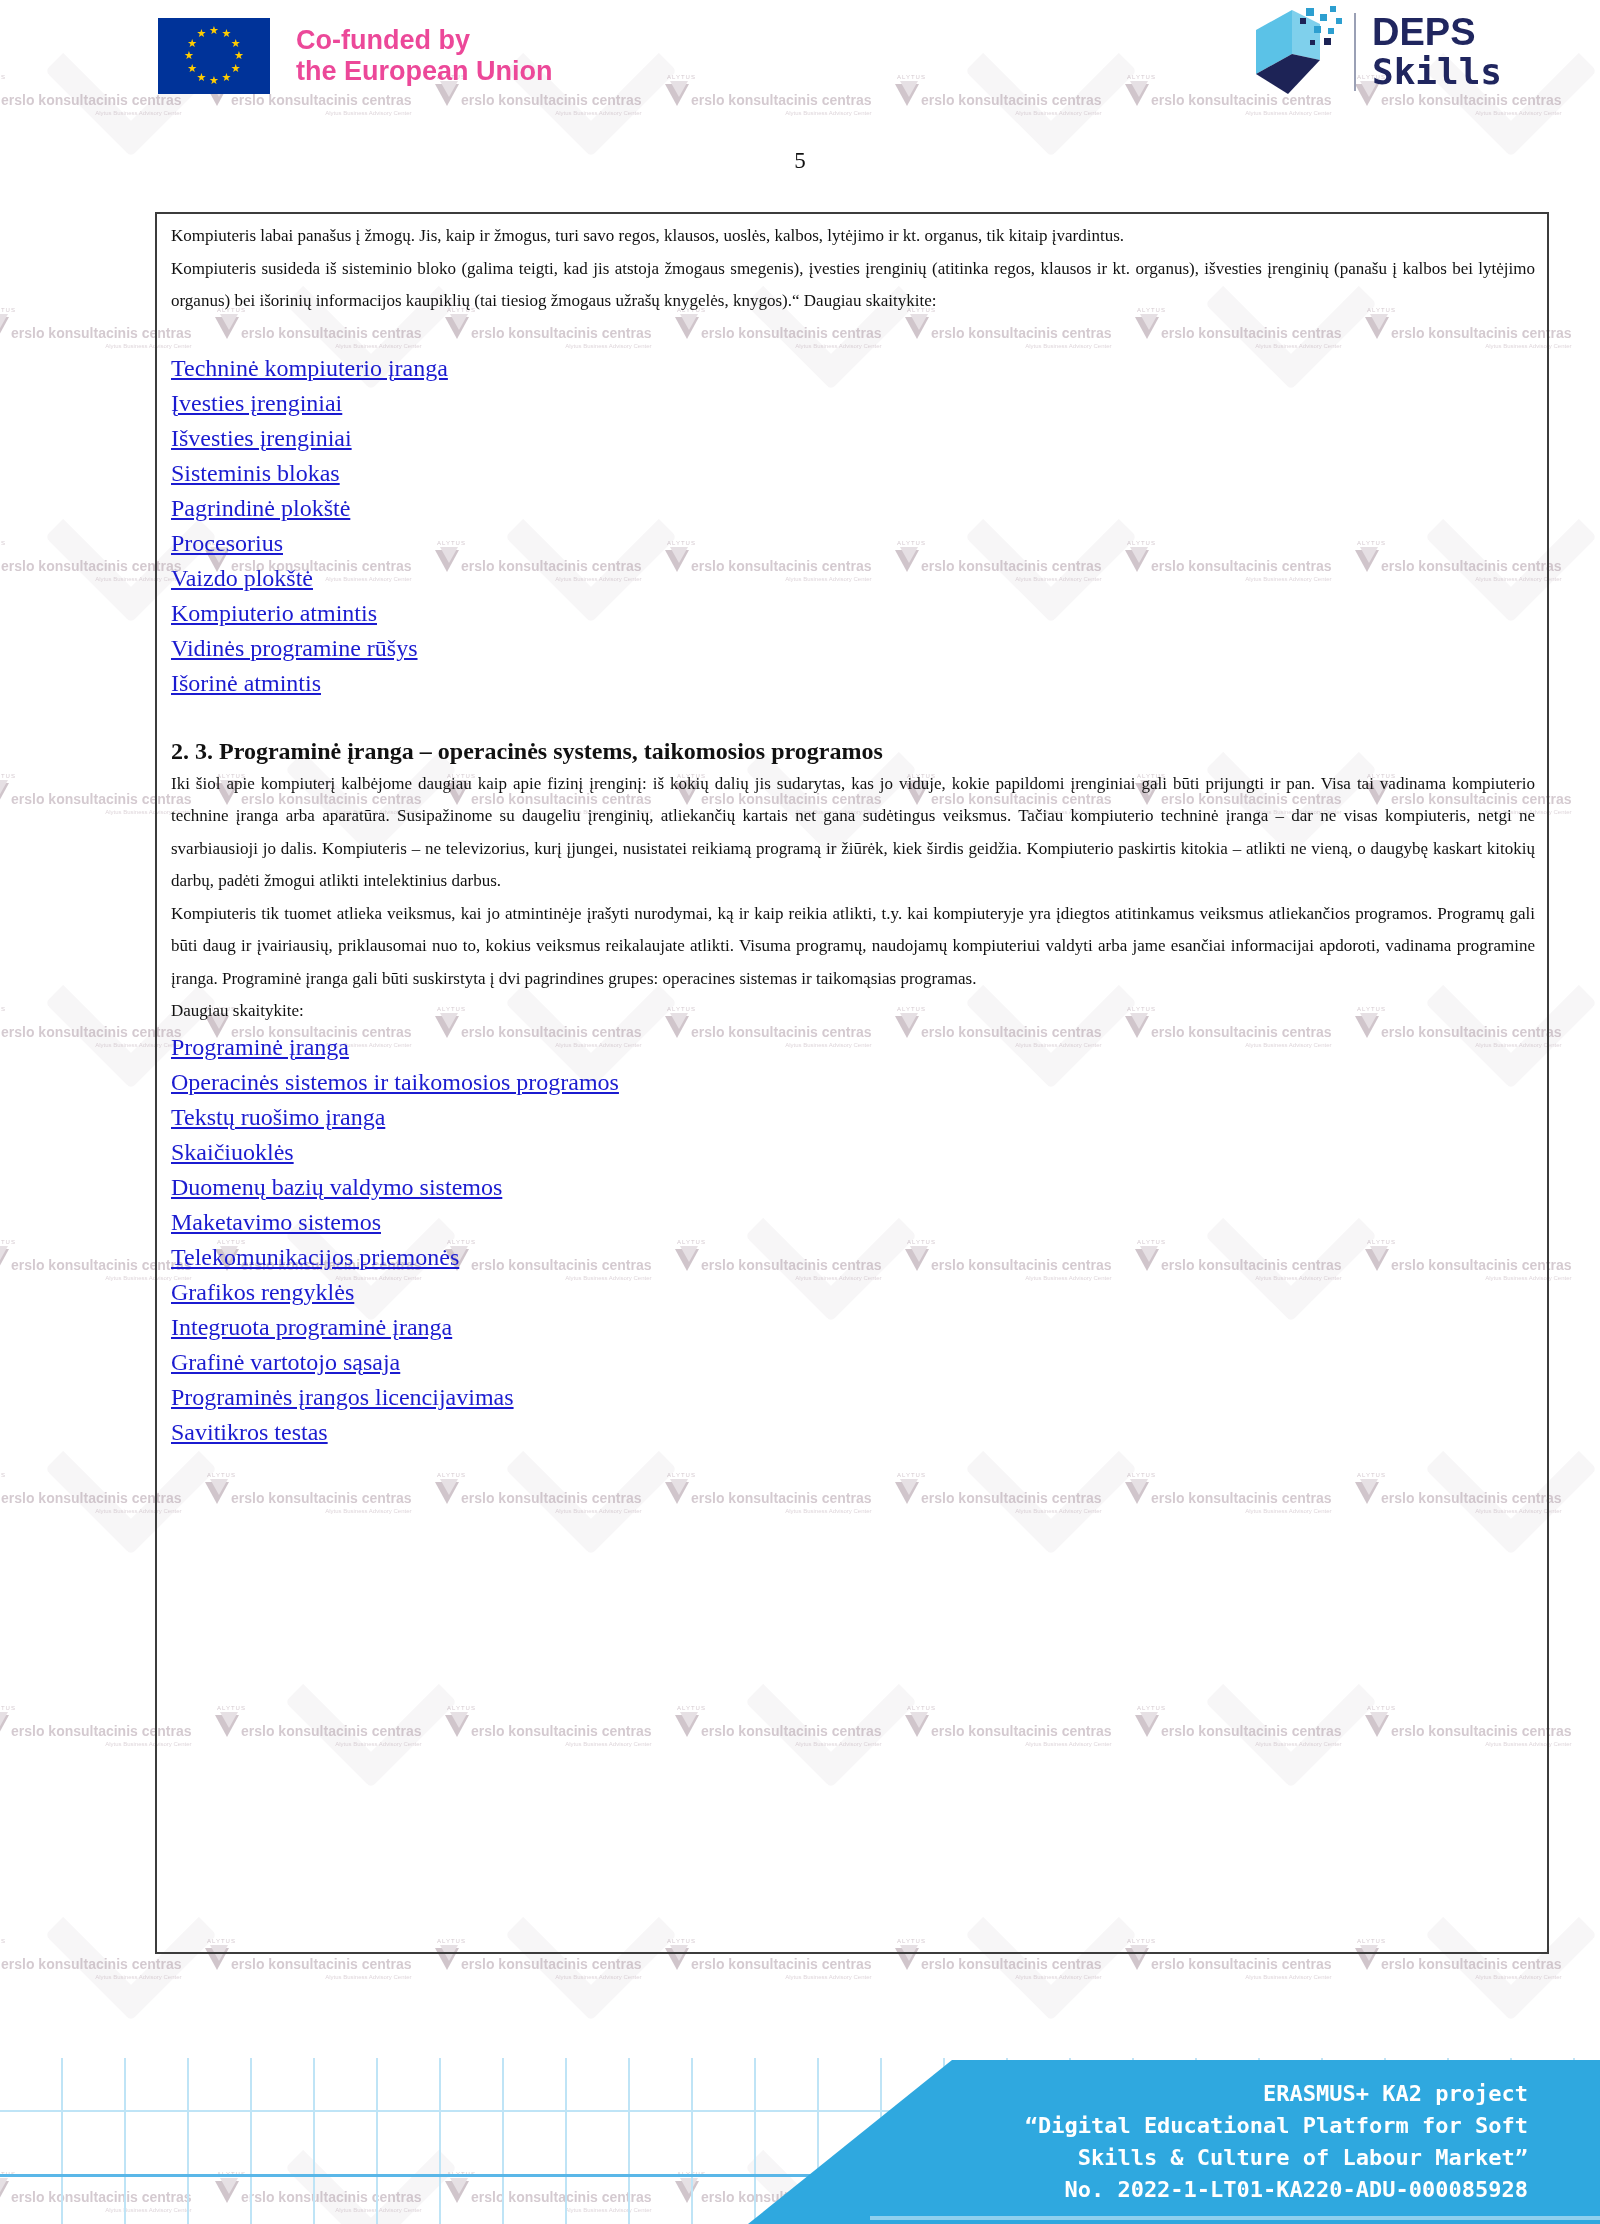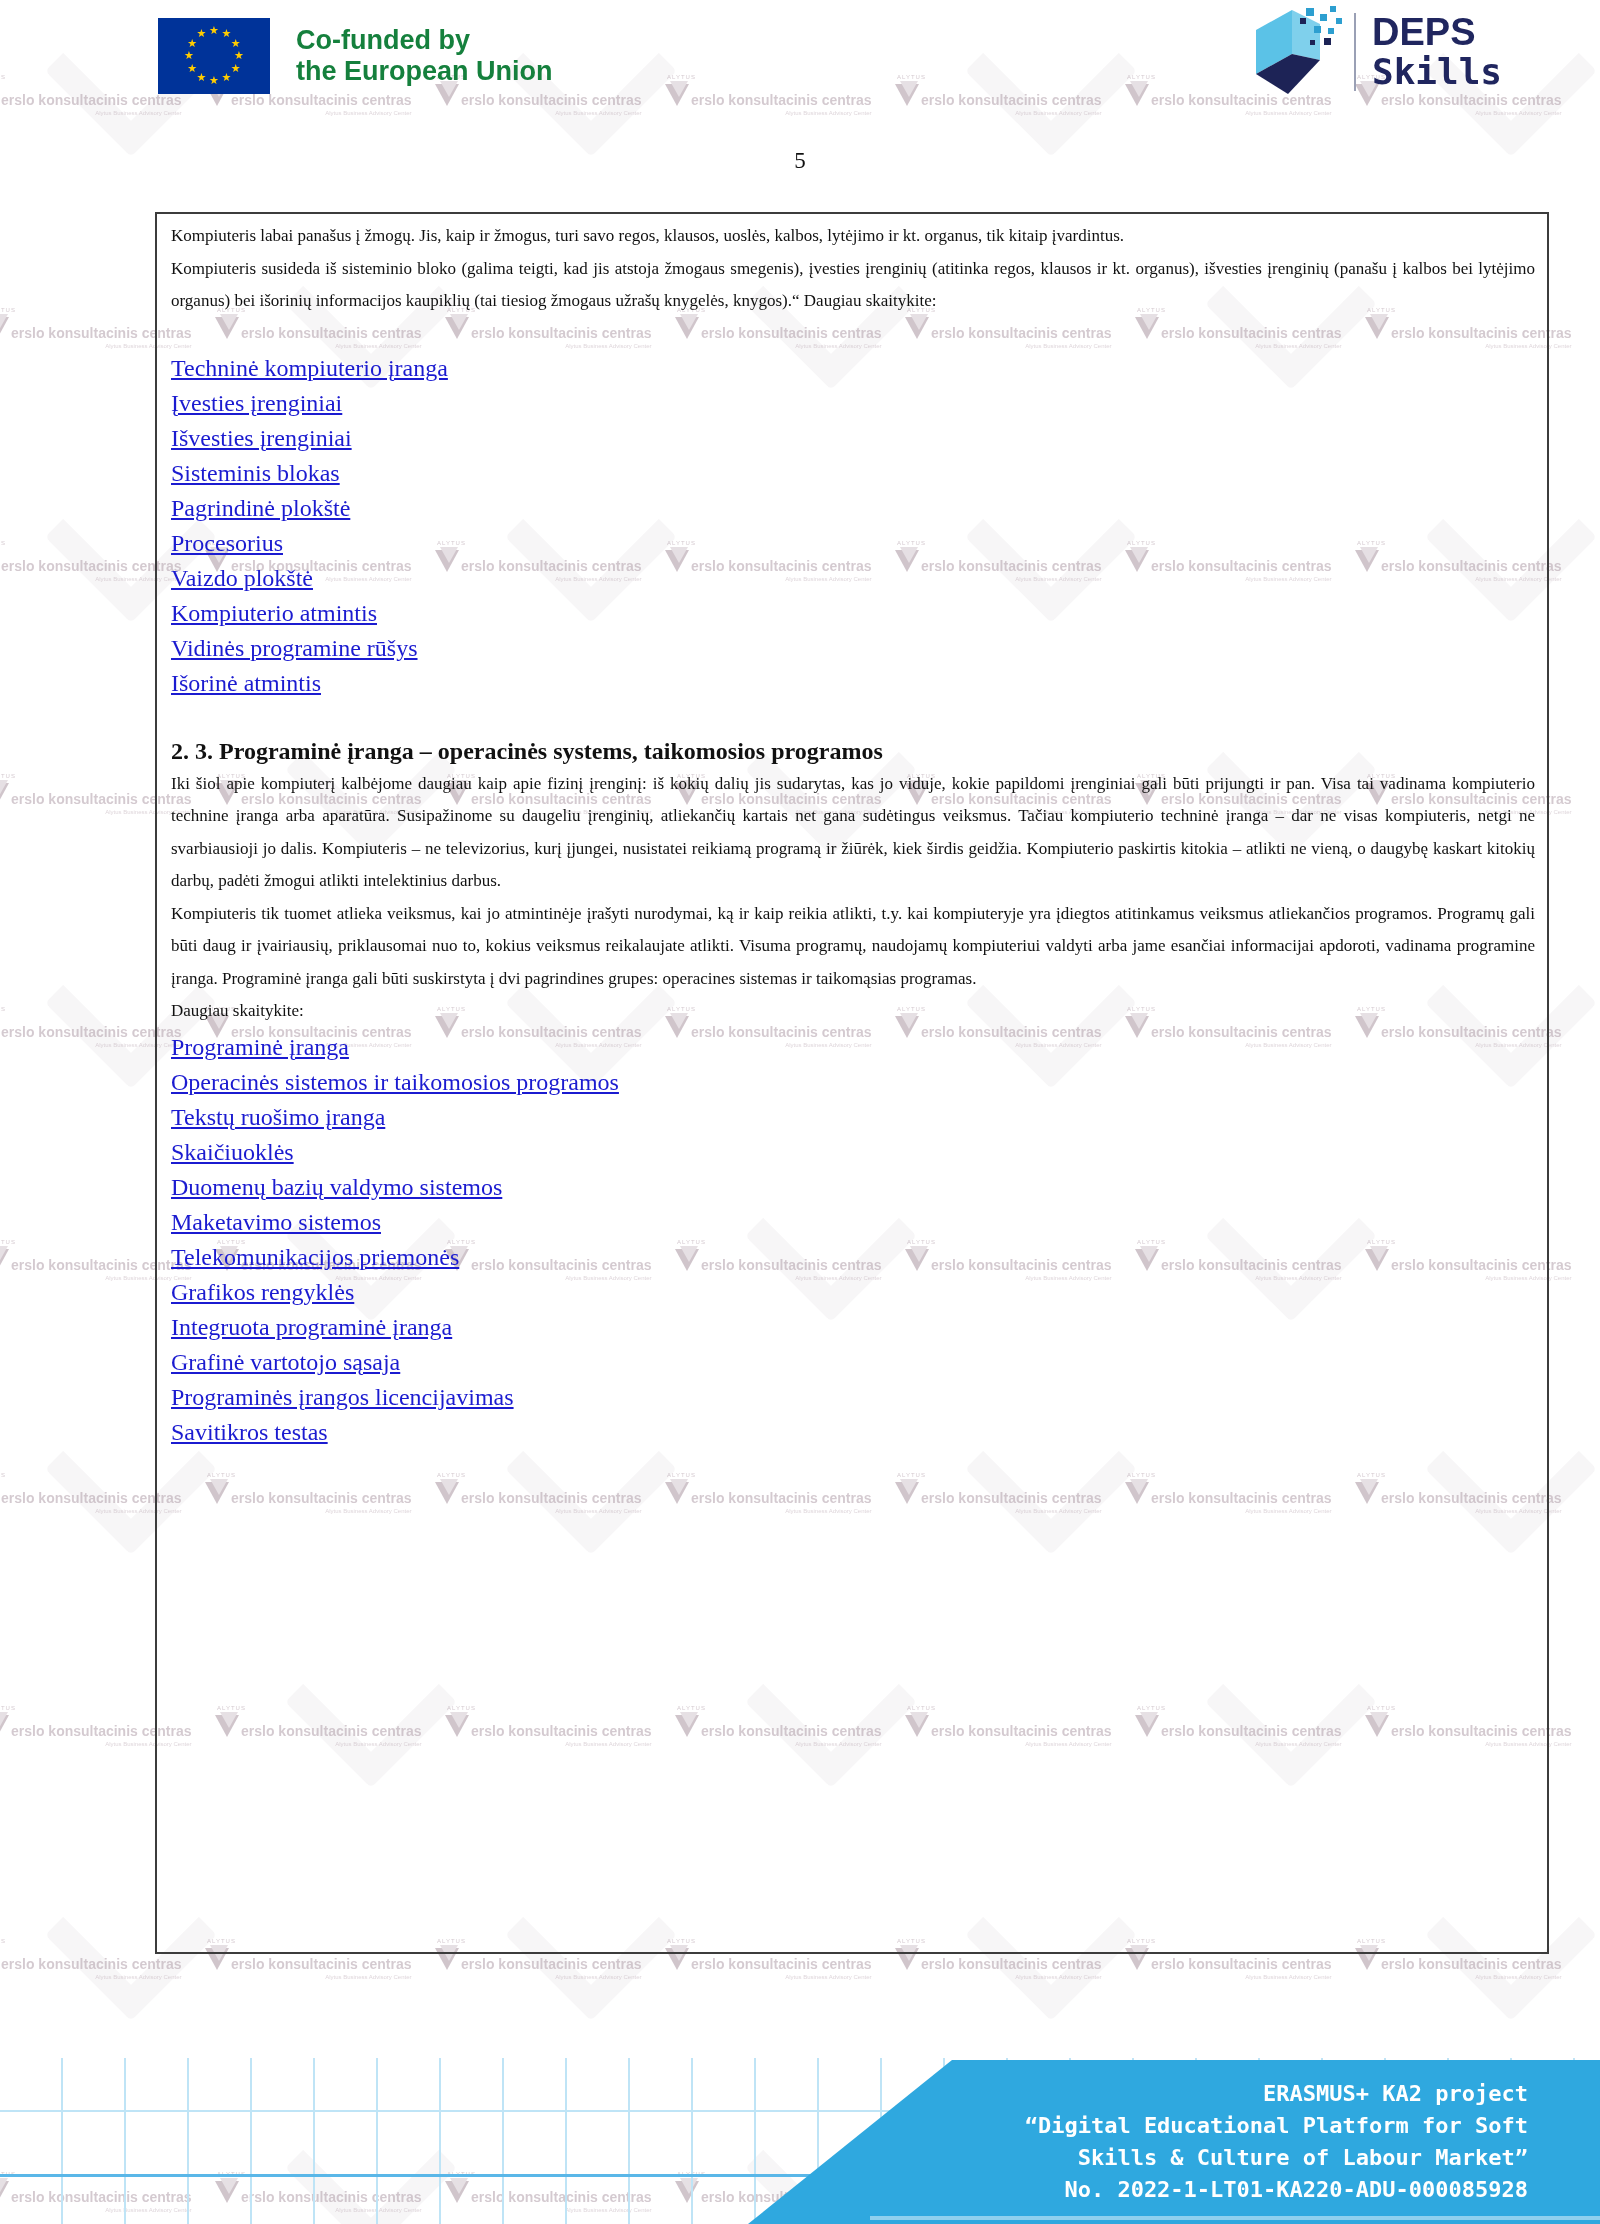--- a/index.html
+++ b/index.html
@@ -19,21 +19,21 @@
   .wm-tri2{position:absolute;top:1px;left:5px;width:0;height:0;border-left:9px solid transparent;
            border-right:9px solid transparent;border-top:16px solid #cfc2ca;}
   .wm-body{display:flex;flex-direction:column;margin-left:-4px;margin-top:12px;}
   .wm-text{font-family:"Liberation Sans",sans-serif;font-weight:bold;font-size:14px;color:#ab97a3;}
   .wm-sub{font-family:"Liberation Sans",sans-serif;font-size:6px;color:#bcaab4;align-self:flex-end;margin-top:2px;}
 
   
   #eu-logo{position:absolute;left:158px;top:18px;display:flex;align-items:center;gap:26px;z-index:5;}
   #eu-flag{position:relative;width:112px;height:76px;background:#003399;flex:0 0 auto;}
   .eu-star{position:absolute;color:#ffcc00;font-size:11px;line-height:11px;}
-  #eu-text{font-family:"Liberation Sans",sans-serif;font-weight:bold;font-size:27px;line-height:31px;color:#15803d;}
+  #eu-text{font-family:"Liberation Sans",sans-serif;font-weight:bold;font-size:27px;line-height:31px;color:#ec4899;}
   #deps-logo{position:absolute;left:1248px;top:6px;display:flex;align-items:center;z-index:5;}
   #deps-divider{width:2px;height:78px;background:#9aa0b5;margin:0 16px 0 10px;}
   .deps-word{font-family:"Liberation Sans",sans-serif;font-weight:bold;font-size:38px;line-height:40px;color:#20265f;}
   .deps-word2{font-family:"DejaVu Sans Mono",monospace;font-weight:bold;font-size:36px;line-height:40px;color:#20265f;}
   #page-number{position:absolute;left:0;right:0;top:148px;text-align:center;font-size:23px;z-index:5;}
 
   
   #content-box{position:absolute;left:155px;top:212px;width:1364px;height:1732px;
                border:2px solid #3c3c3c;padding:6px 12px 0 14px;z-index:4;background:transparent;}
   .para{font-size:17px;line-height:32.5px;text-align:justify;margin:0;}

